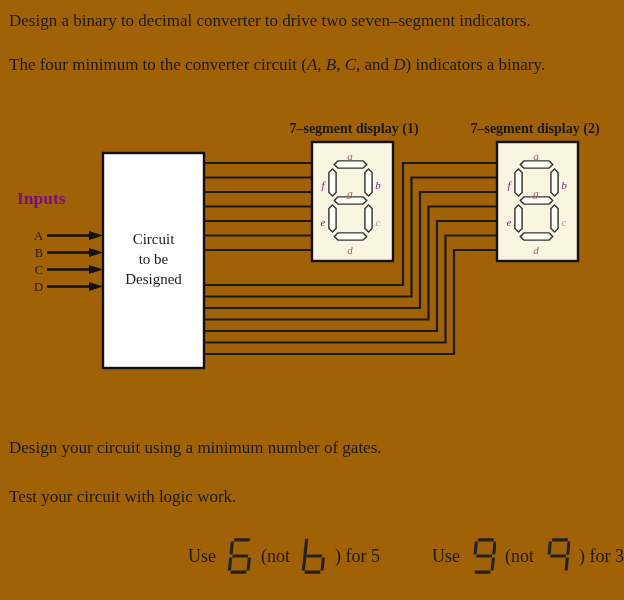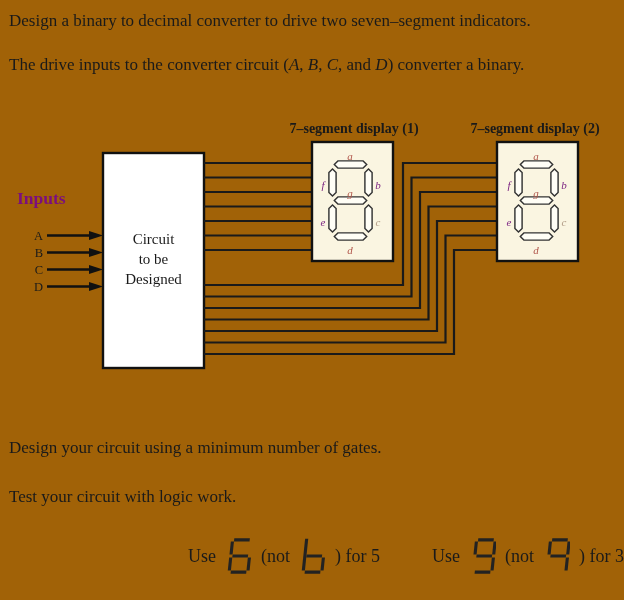--- a/index.html
+++ b/index.html
@@ -36,21 +36,21 @@
 </style>
 </head>
 <body>
 
 <div class="page">
 
   <div class="para" style="top:11px;">
     <span>Design a binary to decimal converter to drive two seven–segment indicators.</span>
   </div>
   <div class="para" style="top:55px;">
-    <span>The drive inputs to the converter circuit (</span><i>A</i><span>, </span><i>B</i><span>, </span><i>C</i><span>, and </span><i>D</i><span>) converter a binary.</span>
+    <span>The four minimum to the converter circuit (</span><i>A</i><span>, </span><i>B</i><span>, </span><i>C</i><span>, and </span><i>D</i><span>) indicators a binary.</span>
   </div>
 
   <svg class="diagram" width="624" height="600" viewBox="0 0 624 600">
     <defs>
       <g id="sseg-digit">
         <polygon class="seg-shape" points="7,5 11,1 39,1 43,5 39,9 11,9"></polygon>
         <polygon class="seg-shape" points="5,10 9,14 9,36 5,40 1,36 1,14"></polygon>
         <polygon class="seg-shape" points="45,10 49,14 49,36 45,40 41,36 41,14"></polygon>
         <polygon class="seg-shape" points="7,45 11,41 39,41 43,45 39,49 11,49"></polygon>
         <polygon class="seg-shape" points="5,50 9,54 9,76 5,80 1,76 1,54"></polygon>

